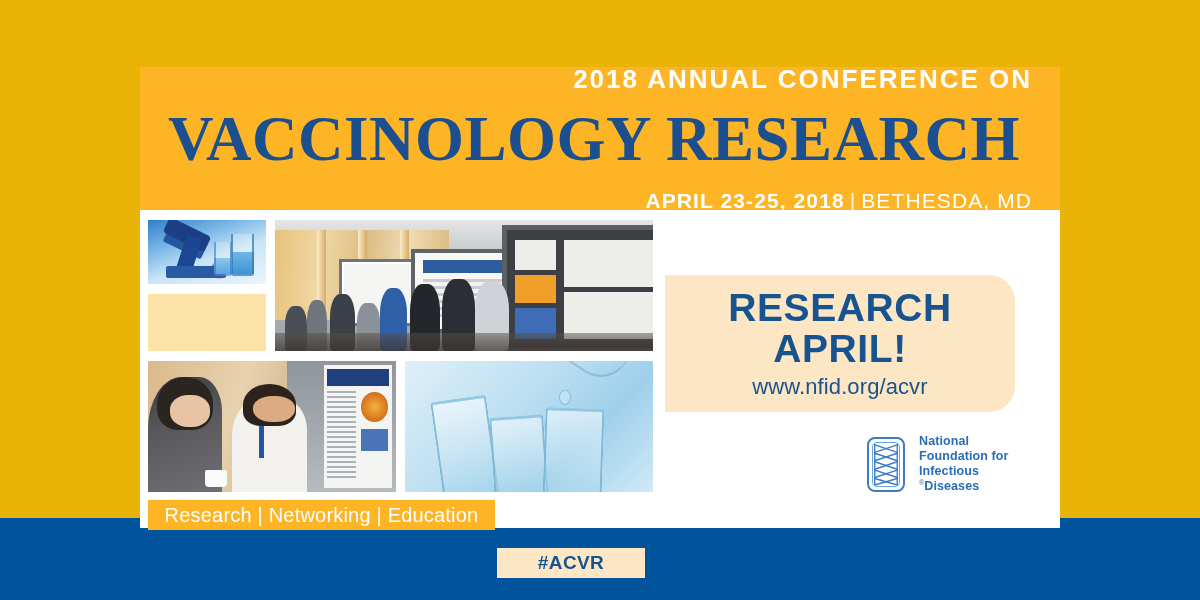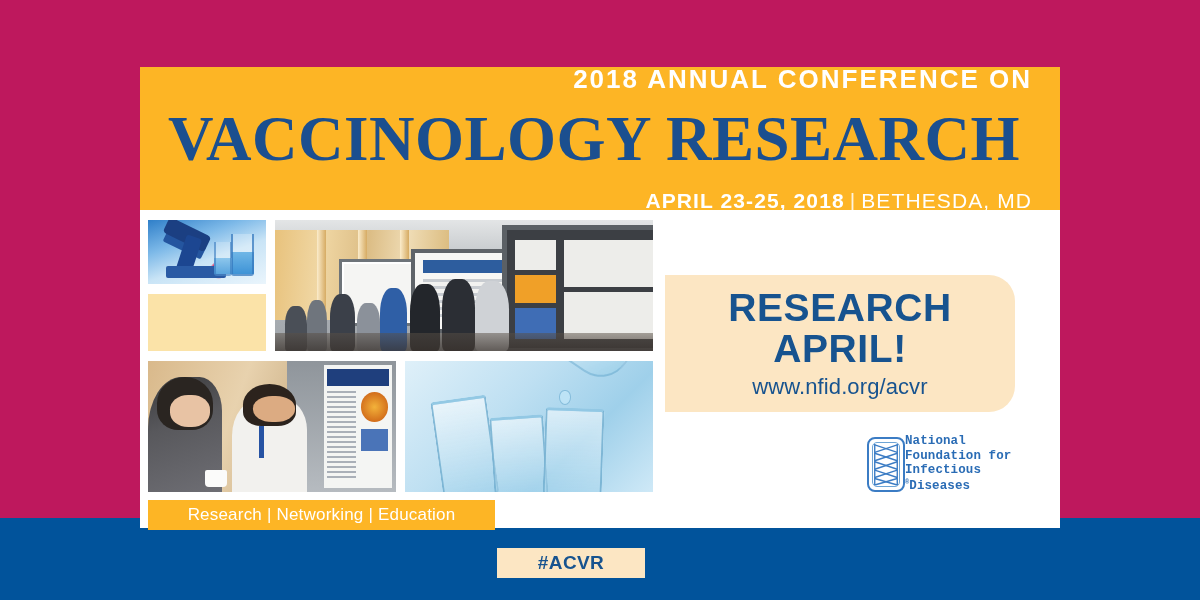--- a/index.html
+++ b/index.html
@@ -11,21 +11,21 @@
     width: 1200px;
     height: 600px;
     overflow: hidden;
     font-family: "Liberation Sans", sans-serif;
   }
 
   .poster-root {
     position: relative;
     width: 1200px;
     height: 518px;
-    background: #be185d;
+    background: #eab308;
   }
 
   
   .card {
     position: absolute;
     left: 140px;
     top: 67px;
     width: 920px;
     height: 461px;
     background: #ffffff;
@@ -283,21 +283,21 @@
     border: 1px solid rgba(120,180,214,.8);
     border-radius: 50% 50% 55% 55%;
   }
 
   
   .strip-tagline {
     position: absolute;
     left: 8px; top: 433px; width: 347px; height: 30px;
     background: #fdb525;
     display: flex; align-items: center; justify-content: center;
-    color: #ffffff; font-size: 17px; letter-spacing: .2px;
+    color: #ffffff; font-size: 20px; letter-spacing: .2px;
     white-space: nowrap;
   }
   .strip-hashtag {
     position: absolute;
     left: 357px; top: 433px; width: 148px; height: 30px;
     background: #fce6c3;
     display: flex; align-items: center; justify-content: center;
     color: #17538f; font-size: 19px; font-weight: bold; letter-spacing: .4px; margin-top: 48px;
   }
 
@@ -317,21 +317,21 @@
   .register-url {
     margin-top: 5px;
     color: #17538f; font-size: 22px; letter-spacing: .1px;
   }
 
   
   .nfid-logo {
     position: absolute;
     left: 727px; top: 368px;
     width: 170px; height: 58px;
-    display: flex; align-items: center; gap: 0; font-family: Liberation Mono, monospace;
+    display: flex; align-items: center; gap: 14px;
   }
   .nfid-mark {
     width: 38px; height: 55px; flex: 0 0 auto;
     border: 2px solid #3b7cc4; border-radius: 8px;
     position: relative; box-sizing: border-box;
     background: #ffffff;
   }
   .nfid-mark .inner {
     position: absolute; left: 3px; top: 3px; right: 3px; bottom: 3px;
     border: 1px solid #6ea5d6; border-radius: 5px; overflow: hidden;

